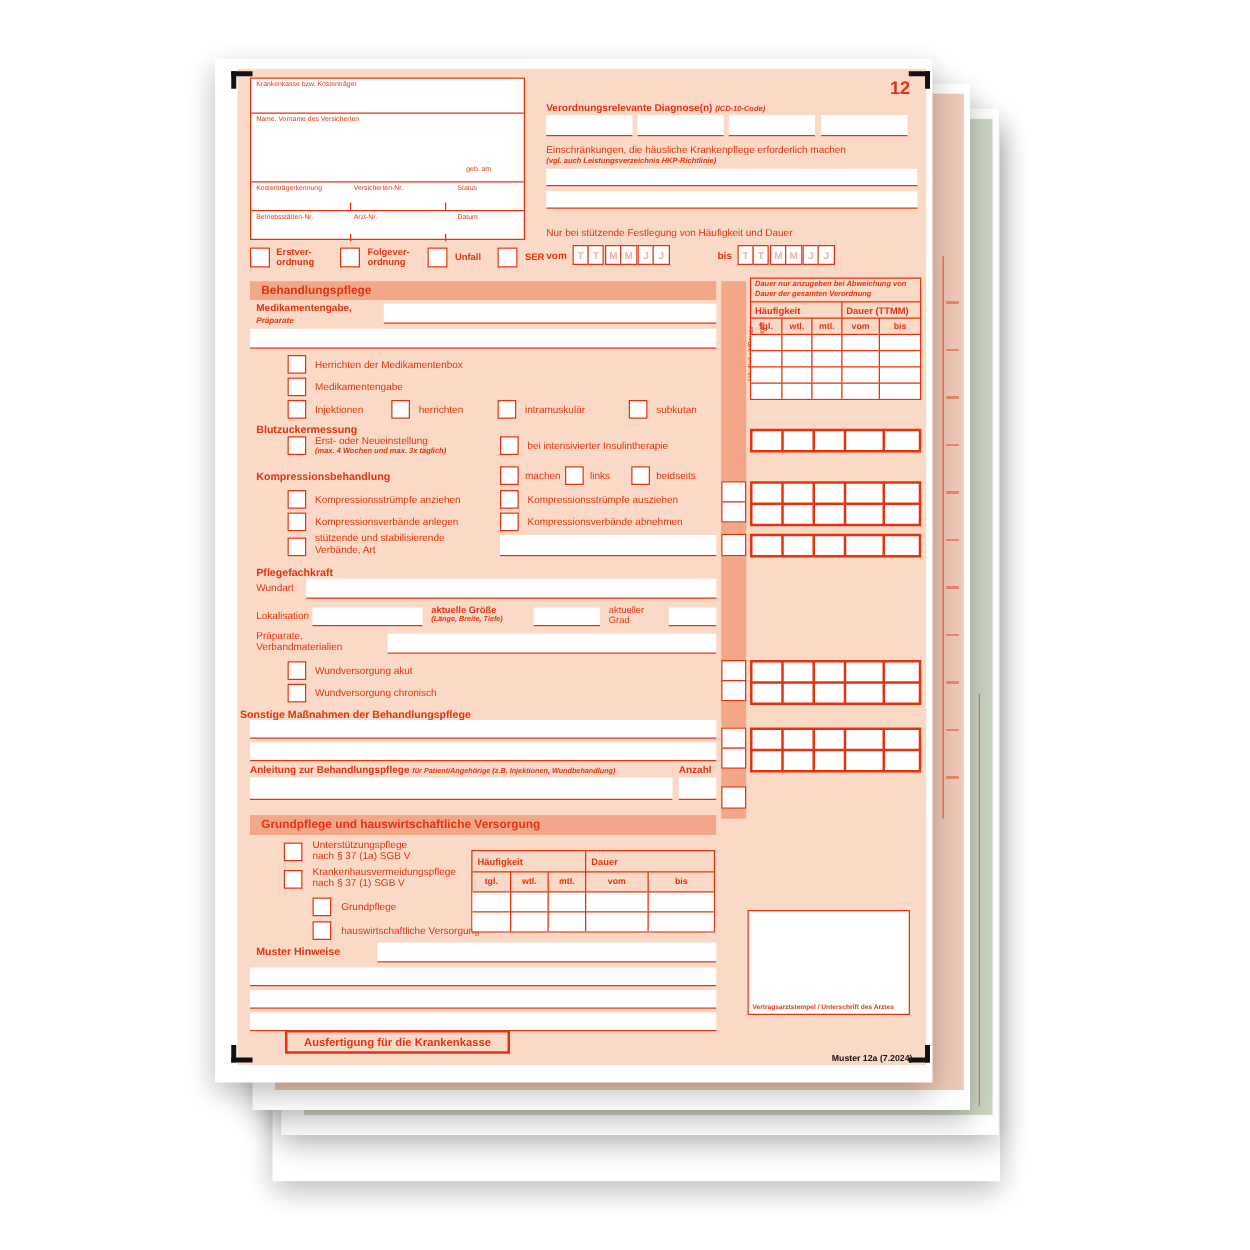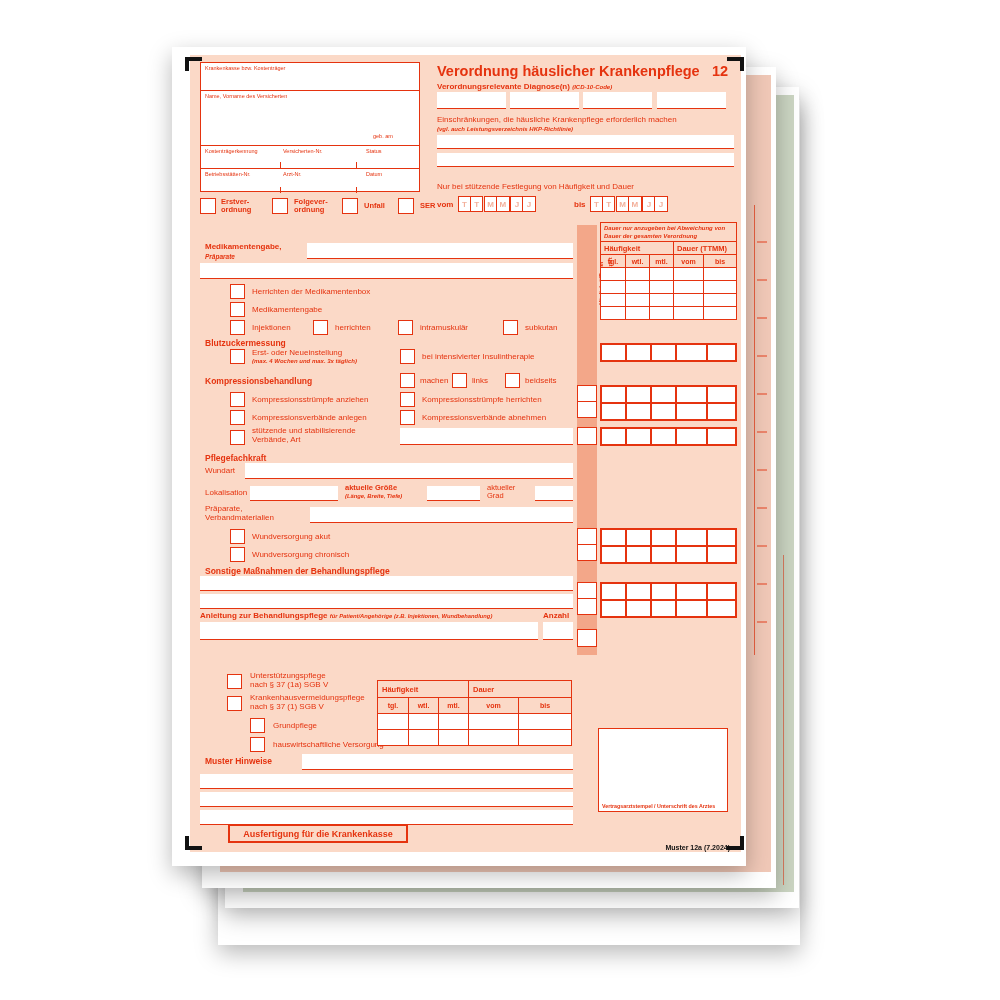--- a/index.html
+++ b/index.html
@@ -101,21 +101,20 @@
   <span class="lbl t75 b pre" style="left:31px;top:143px">Erstver-
 ordnung</span>
   <span class="cb" style="left:82px;top:143px;width:16px;height:16px"></span>
   <span class="lbl t75 b pre" style="left:104px;top:143px">Folgever-
 ordnung</span>
   <span class="cb" style="left:152px;top:143px;width:16px;height:16px"></span>
   <span class="lbl t75 b" style="left:174px;top:147px">Unfall</span>
   <span class="cb" style="left:208px;top:143px;width:16px;height:16px"></span>
   <span class="lbl t75 b" style="left:230px;top:147px">SER</span>
 
-  <span class="lbl b" style="left:247px;top:8px;font-size:14.5px">Verordnung häuslicher Krankenpflege</span>
   <span class="lbl b" style="left:522px;top:8px;font-size:14.5px">12</span>
 
   <span class="lbl t8 b" style="left:247px;top:28px"><span>Verordnungsrelevante Diagnose(n)</span> <span class="i t6">(ICD-10-Code)</span></span>
   <div class="icd" style="left:247px"></div>
   <div class="icd" style="left:320px"></div>
   <div class="icd" style="left:393px"></div>
   <div class="icd" style="left:467px"></div>
 
   <span class="lbl t8" style="left:247px;top:61px">Einschränkungen, die häusliche Krankenpflege erforderlich machen</span>
   <span class="lbl t6 b i" style="left:247px;top:71px">(vgl. auch Leistungsverzeichnis HKP-Richtlinie)</span>
@@ -135,20 +134,21 @@
   <span class="lbl t8 b" style="left:384px;top:146px">bis</span>
   <div class="daterow" style="left:401px;top:141px">
     <span class="dbox">T</span>
         <span class="dbox">T</span>
         <span class="dbox" style="margin-left:0.5px">M</span>
         <span class="dbox">M</span>
         <span class="dbox" style="margin-left:0.5px">J</span>
         <span class="dbox">J</span>
   </div>
 
+  <div class="bar t95" style="top:170px;height:15px;line-height:15px;padding-left:9px"><span>Behandlungspflege</span></div>
 
   <div class="abs" style="left:387px;top:170px;width:20px;height:430px;background:var(--salmon-dark)"></div>
   <div class="abs" style="left:387px;top:172px;width:20px;height:112px;overflow:visible">
     <div style="position:absolute;left:20px;top:112px;width:112px;height:20px;transform:rotate(-90deg);transform-origin:0 0;text-align:center">
       <div class="b t55" style="line-height:9px">Häufigkeit/Dauer</div>
       <div class="b t55" style="line-height:9px">von Pflegefachkraft</div>
     </div>
   </div>
 
   <div class="abs" style="left:410px;top:167px;width:137px;border:1.2px solid var(--red)">
@@ -236,21 +236,21 @@
   <span class="lbl t85 b" style="left:15px;top:322px">Kompressionsbehandlung</span>
   <span class="cb" style="left:210px;top:318px"></span>
   <span class="lbl t8" style="left:230px;top:322px">machen</span>
   <span class="cb" style="left:262px;top:318px"></span>
   <span class="lbl t8" style="left:282px;top:322px">links</span>
   <span class="cb" style="left:315px;top:318px"></span>
   <span class="lbl t8" style="left:335px;top:322px">beidseits</span>
   <span class="cb" style="left:40px;top:337px"></span>
   <span class="lbl t8" style="left:62px;top:341px">Kompressionsstrümpfe anziehen</span>
   <span class="cb" style="left:210px;top:337px"></span>
-  <span class="lbl t8" style="left:232px;top:341px">Kompressionsstrümpfe herrichten</span>
+  <span class="lbl t8" style="left:232px;top:341px">Kompressionsstrümpfe ausziehen</span>
   <span class="cb" style="left:40px;top:355px"></span>
   <span class="lbl t8" style="left:62px;top:359px">Kompressionsverbände anlegen</span>
   <span class="cb" style="left:210px;top:355px"></span>
   <span class="lbl t8" style="left:232px;top:359px">Kompressionsverbände abnehmen</span>
 
   <span class="cb" style="left:40px;top:375px"></span>
   <span class="lbl t8 pre" style="left:62px;top:372px">stützende und stabilisierende
 Verbände, Art</span>
   <div class="fld" style="left:210px;top:373px;width:173px;height:17px"></div>
 
@@ -267,21 +267,21 @@
   <div class="fld" style="left:345px;top:431px;width:38px;height:15px"></div>
   <span class="lbl t8 pre" style="left:15px;top:450px">Präparate,
 Verbandmaterialien</span>
   <div class="fld" style="left:120px;top:452px;width:263px;height:16px"></div>
 
   <span class="cb" style="left:40px;top:474px"></span>
   <span class="lbl t8" style="left:62px;top:478px">Wundversorgung akut</span>
   <span class="cb" style="left:40px;top:492px"></span>
   <span class="lbl t8" style="left:62px;top:496px">Wundversorgung chronisch</span>
 
-  <span class="lbl t85 b" style="left:15px;top:512px">Sonstige Maßnahmen der Behandlungspflege</span>
+  <span class="lbl t85 b" style="left:2px;top:512px">Sonstige Maßnahmen der Behandlungspflege</span>
   <div class="fld" style="left:10px;top:521px;width:373px;height:15px"></div>
   <div class="fld" style="left:10px;top:539px;width:373px;height:15px"></div>
 
   <span class="lbl t8 b" style="left:10px;top:557px"><span>Anleitung zur Behandlungspflege</span> <span class="i b" style="font-size:5.8px">für Patient/Angehörige (z.B. Injektionen, Wundbehandlung)</span></span>
   <span class="lbl t8 b" style="left:353px;top:557px">Anzahl</span>
   <div class="fld" style="left:10px;top:567px;width:338px;height:18px"></div>
   <div class="fld" style="left:353px;top:567px;width:30px;height:18px"></div>
 
   <div class="hgrid" style="top:288px;border:0">
         <div style="height:15px"></div>
@@ -336,20 +336,21 @@
 
   <span class="scell" style="top:330px"></span>
   <span class="scell" style="top:345.5px"></span>
   <span class="scell" style="top:372px;height:18px"></span>
   <span class="scell" style="top:473px"></span>
   <span class="scell" style="top:488.5px"></span>
   <span class="scell" style="top:527px"></span>
   <span class="scell" style="top:542.5px"></span>
   <span class="scell" style="top:574px;height:18px"></span>
 
+  <div class="bar t95" style="top:597px;height:16px;line-height:16px;padding-left:9px"><span>Grundpflege und hauswirtschaftliche Versorgung</span></div>
 
   <span class="cb" style="left:37px;top:619px"></span>
   <span class="lbl t8 pre" style="left:60px;top:617px">Unterstützungspflege
 nach § 37 (1a) SGB V</span>
   <span class="cb" style="left:37px;top:641px"></span>
   <span class="lbl t8 pre" style="left:60px;top:639px">Krankenhausvermeidungspflege
 nach § 37 (1) SGB V</span>
   <span class="cb" style="left:60px;top:663px"></span>
   <span class="lbl t8" style="left:83px;top:667px">Grundpflege</span>
   <span class="cb" style="left:60px;top:682px"></span>

